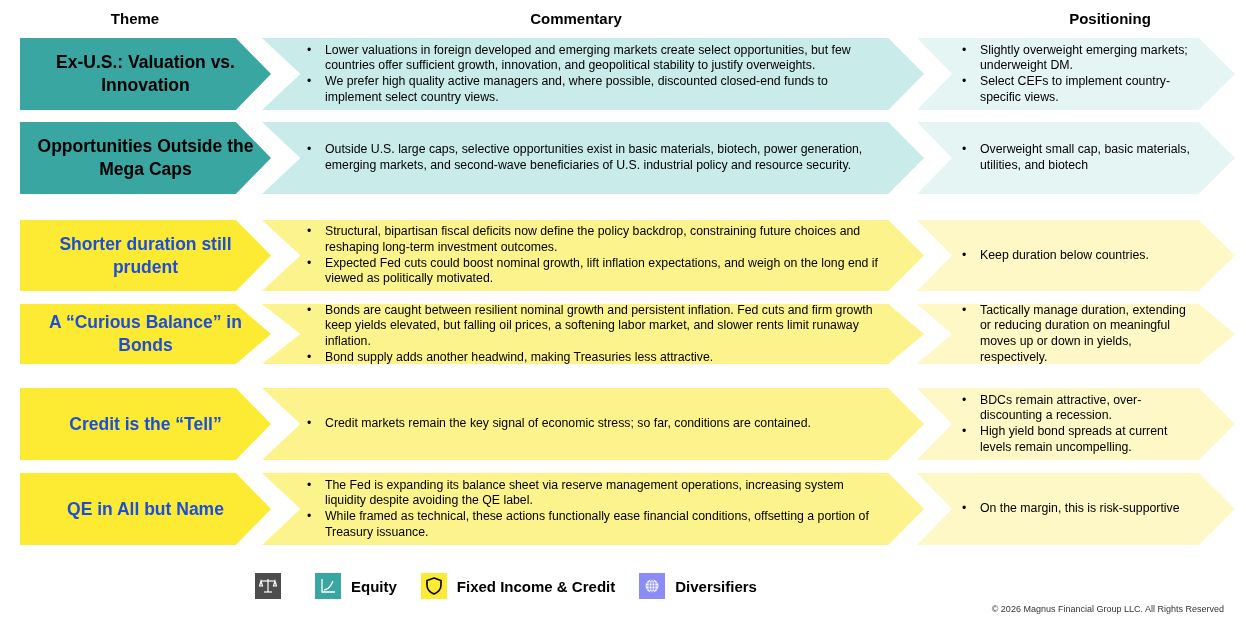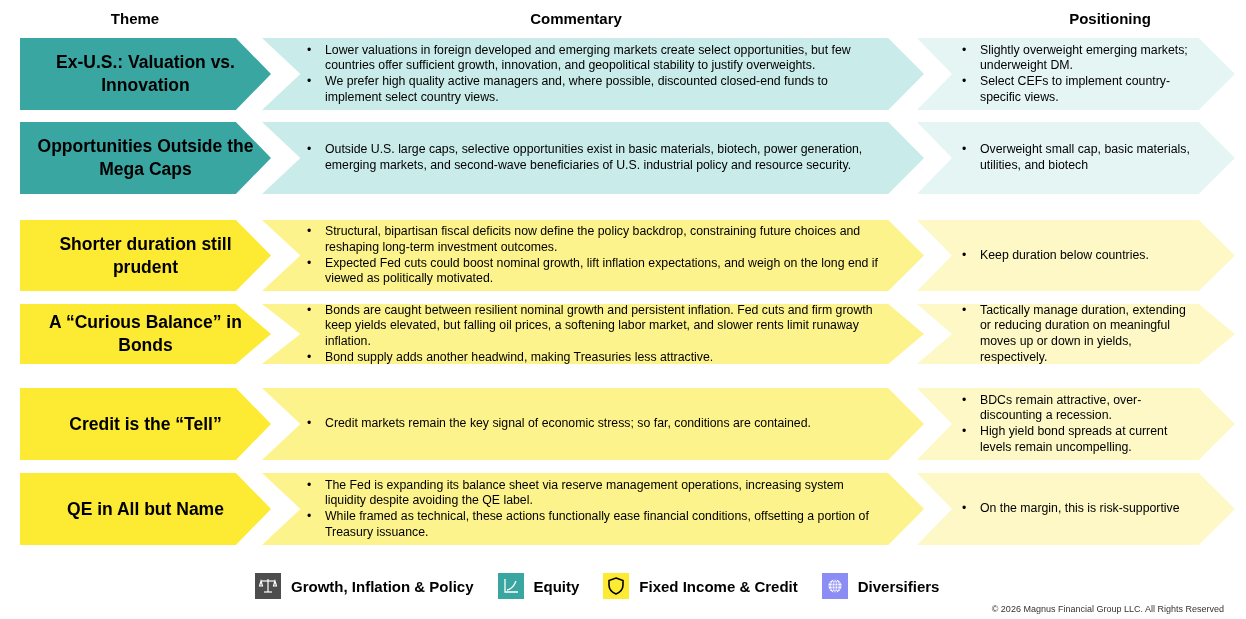--- a/index.html
+++ b/index.html
@@ -12,21 +12,21 @@
   .comment { left:262px; width:662px; clip-path:polygon(0 0, 94.6% 0, 100% 50%, 94.6% 100%, 0 100%, 5.8% 50%); }
   .pos { left:917px; width:318px; clip-path:polygon(0 0, 88.6% 0, 100% 50%, 88.6% 100%, 0 100%, 11% 50%); }
   .bullets { position:absolute; top:0; height:100%; display:flex; flex-direction:column; justify-content:center; margin:0; padding:0; list-style:none; font-size:12.3px; line-height:15.6px; }
   .comment .bullets { left:45px; width:580px; }
   .pos .bullets { left:45px; width:230px; }
   .bullets li { position:relative; padding-left:18px; }
   .bullets li::before { content:"•"; position:absolute; left:0; top:0; }
   .g-teal .theme { background:#3aa6a2; color:#000000; }
   .g-teal .comment { background:#c9ebe9; }
   .g-teal .pos { background:#e5f5f4; }
-  .g-yellow .theme { background:#fdea32; color:#000000; }
+  .g-yellow .theme { background:#fdea32; color:#1d4ed8; }
   .g-yellow .comment { background:#fdf38c; }
   .g-yellow .pos { background:#fdf8c5; }
   .legend { position:absolute; top:573px; left:255px; display:flex; align-items:center; }
   .legend-item { display:flex; align-items:center; margin-right:24px; }
   .legend-icon { width:26px; height:26px; display:flex; align-items:center; justify-content:center; margin-right:10px; }
   .legend-label { font-weight:bold; font-size:15px; }
   .copyright { position:absolute; right:22px; top:604px; font-size:9px; color:#333; }
 </style>
 </head>
 <body>
@@ -141,21 +141,20 @@
   <div class="legend-item">
     <span class="legend-icon" style="background:#4d4d4d;">
       <svg width="18" height="16" viewBox="0 0 18 16" fill="none" stroke="#ffffff" stroke-width="1.2">
         <line x1="9" y1="1" x2="9" y2="14"></line>
           <line x1="2" y1="3" x2="16" y2="3"></line>
           <line x1="5" y1="14" x2="13" y2="14"></line>
         <path d="M2 3 L0.5 8 H3.5 Z"></path>
           <path d="M16 3 L14.5 8 H17.5 Z"></path>
       </svg>
     </span>
-    <span class="legend-label">Growth, Inflation &amp; Policy</span>
   </div>
   <div class="legend-item">
     <span class="legend-icon" style="background:#3aa6a2;">
       <svg width="16" height="16" viewBox="0 0 16 16" fill="none" stroke="#ffffff" stroke-width="1.3">
         <polyline points="2,1 2,14 15,14"></polyline>
           <path d="M4 12 Q10 11 13 3"></path>
       </svg>
     </span>
     <span class="legend-label">Equity</span>
   </div>

